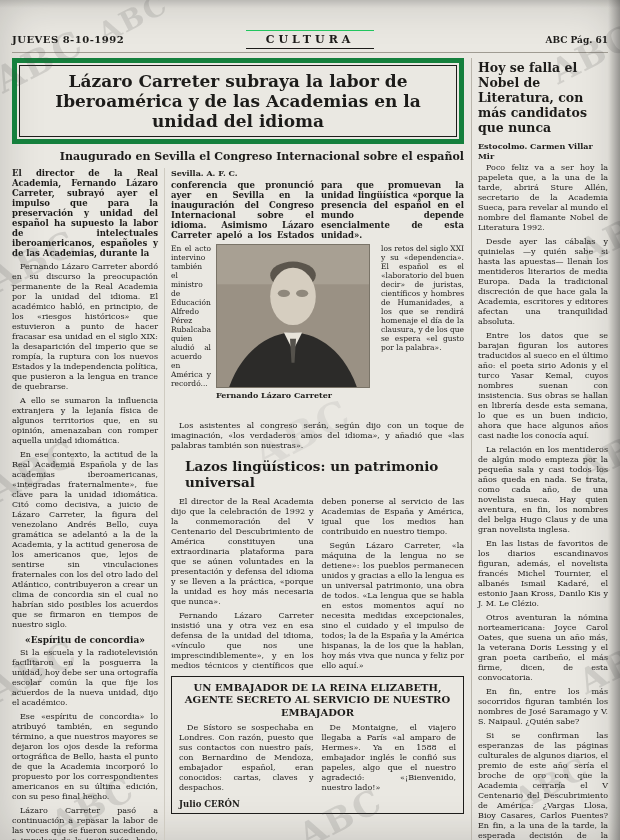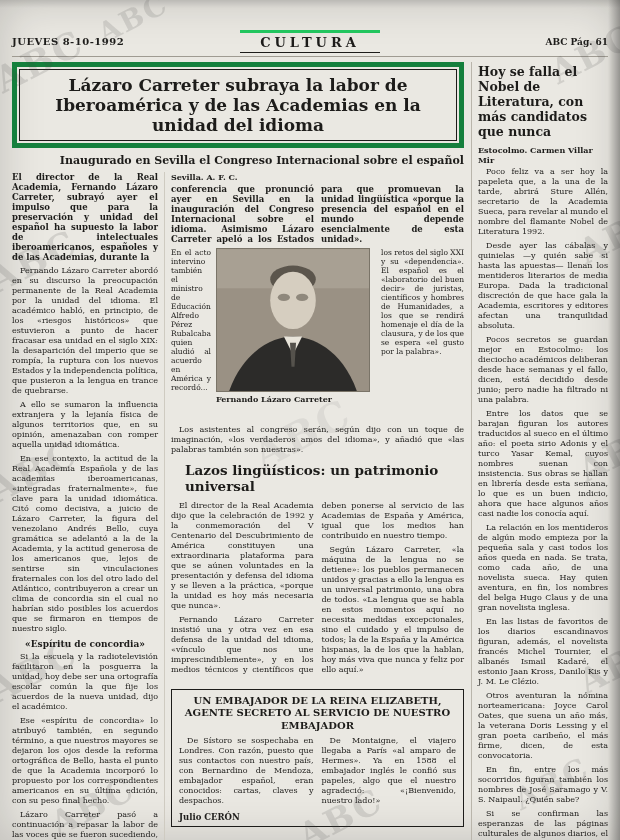--- a/index.html
+++ b/index.html
@@ -12,21 +12,21 @@
         background:linear-gradient(to bottom,rgba(0,0,0,.12),transparent);z-index:9;}
 
   .wm{position:absolute;font-weight:bold;letter-spacing:2px;color:rgba(70,70,70,.15);
       transform:rotate(-27deg);z-index:5;pointer-events:none;user-select:none;}
 
   .inner{position:absolute;top:30px;left:12px;right:12px;bottom:6px;}
 
   
   .masthead{display:flex;align-items:center;margin-bottom:5px;border-bottom:1px solid #9f9b92;padding-bottom:3px;}
   .m-date{flex:1;font-size:10px;font-weight:bold;letter-spacing:.5px;}
-  .m-section{font-size:13px;font-weight:bold;letter-spacing:4px;border-top:3px solid #22c55e;
+  .m-section{font-size:11px;font-weight:bold;letter-spacing:4px;border-top:1px solid #22c55e;
              border-bottom:1px solid #1d1c1a;padding:2px 20px;}
   .m-page{flex:1;text-align:right;font-size:9px;font-weight:bold;}
 
   .body-row{display:flex;gap:7px;}
   .band-main{width:452px;flex:none;}
   .band-right{flex:1;border-left:1px solid #b9b5ab;padding-left:6px;}
 
   .headline-box{border:5px solid #15803d;box-shadow:inset 0 0 0 2px #eae8e2,inset 0 0 0 3px #1d1c1a;
                 padding:8px 12px;text-align:center;font-size:17px;font-weight:bold;line-height:1.18;}
   .subtitle{text-align:right;font-weight:bold;font-size:11px;margin:6px 0 5px;}
@@ -51,21 +51,21 @@
   .strip-r{flex:1;}
   .photo-col{width:160px;flex:none;}
   .photo{width:152px;height:142px;display:block;background:#9a9184;border:1px solid #7a7468;}
   .caption{font-size:8px;font-weight:bold;margin:2px 0 2px;text-align:left;}
 
   .afterphoto{margin-top:19px;}
 
   .lazos-title{text-align:left;font-weight:bold;font-size:13.5px;line-height:1.2;margin:7px 14px 6px;}
   .twocol{column-count:2;column-gap:8px;}
 
-  .embassy{border:1px solid #1d1c1a;margin-top:12px;padding:5px 7px 4px;}
+  .embassy{border:1px solid #1d1c1a;margin-top:3px;padding:5px 7px 4px;}
   .embassy-title{text-align:center;font-weight:bold;font-size:10px;line-height:1.25;margin-bottom:4px;}
   .byline{text-align:left;font-weight:bold;font-size:8.5px;margin-top:2px;padding-right:28px;}
 
   .rcol-title{font-size:12.5px;font-weight:bold;line-height:1.2;margin:2px 0 6px;}
 </style>
 </head>
 <body>
 
 <div class="page">
 
@@ -156,21 +156,20 @@
           </div>
 
         </div>
       </div>
 
       <div class="band-right">
         <h3 class="rcol-title">Hoy se falla el Nobel de Literatura, con más candidatos que nunca</h3>
         <div class="dateline">Estocolmo. Carmen Villar Mir</div>
         <p>Poco feliz va a ser hoy la papeleta que, a la una de la tarde, abrirá Sture Allén, secretario de la Academia Sueca, para revelar al mundo el nombre del flamante Nobel de Literatura 1992.</p>
         <p>Desde ayer las cábalas y quinielas —y quién sabe si hasta las apuestas— llenan los mentideros literarios de media Europa. Dada la tradicional discreción de que hace gala la Academia, escritores y editores afectan una tranquilidad absoluta.</p>
-        <p>Pocos secretos se guardan mejor en Estocolmo: los dieciocho académicos deliberan desde hace semanas y el fallo, dicen, está decidido desde junio; pero nadie ha filtrado ni una palabra.</p>
         <p>Entre los datos que se barajan figuran los autores traducidos al sueco en el último año: el poeta sirio Adonis y el turco Yasar Kemal, cuyos nombres suenan con insistencia. Sus obras se hallan en librería desde esta semana, lo que es un buen indicio, ahora que hace algunos años casi nadie los conocía aquí.</p>
         <p>La relación en los mentideros de algún modo empieza por la pequeña sala y casi todos los años queda en nada. Se trata, como cada año, de una novelista sueca. Hay quien aventura, en fin, los nombres del belga Hugo Claus y de una gran novelista inglesa.</p>
         <p>En las listas de favoritos de los diarios escandinavos figuran, además, el novelista francés Michel Tournier, el albanés Ismail Kadaré, el estonio Jaan Kross, Danilo Kis y J. M. Le Clézio.</p>
         <p>Otros aventuran la nómina norteamericana: Joyce Carol Oates, que suena un año más, la veterana Doris Lessing y el gran poeta caribeño, el más firme, dicen, de esta convocatoria.</p>
         <p>En fin, entre los más socorridos figuran también los nombres de José Saramago y V. S. Naipaul. ¿Quién sabe?</p>
         <p>Si se confirman las esperanzas de las páginas culturales de algunos diarios, el premio de este año sería el broche de oro con que la Academia cerraría el V Centenario del Descubrimiento de América: ¿Vargas Llosa, Bioy Casares, Carlos Fuentes? En fin, a la una de la tarde, la esperada decisión de la Academia.</p>
       </div>
 
     </div>
   </div>

